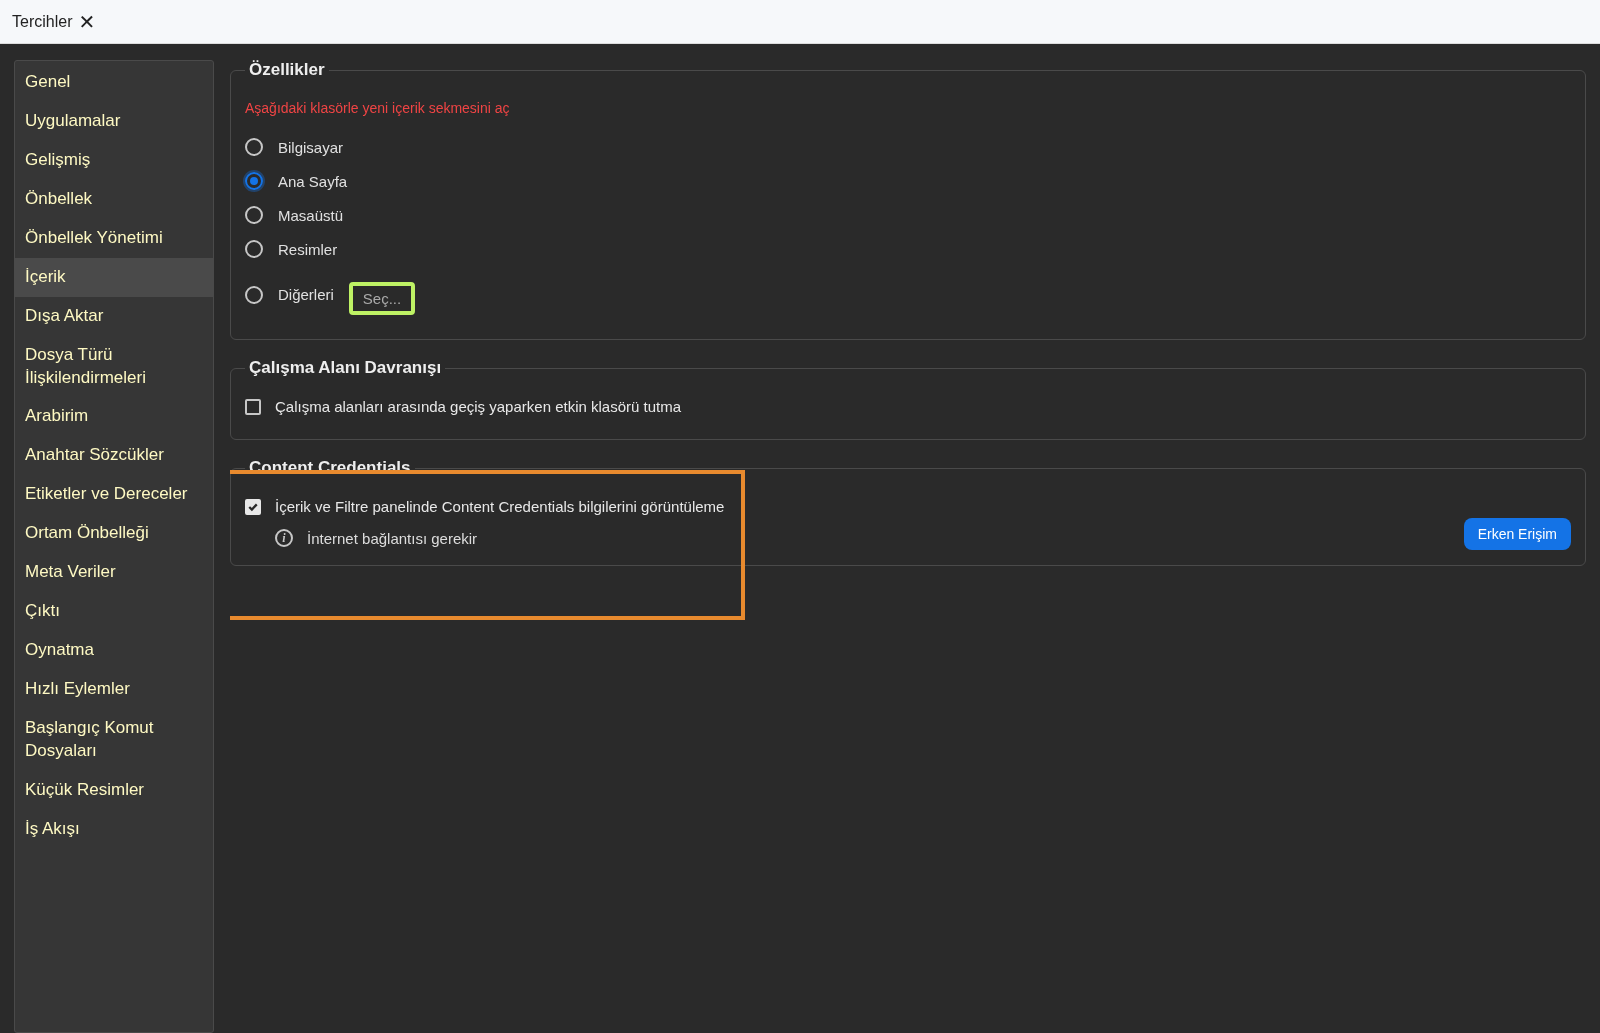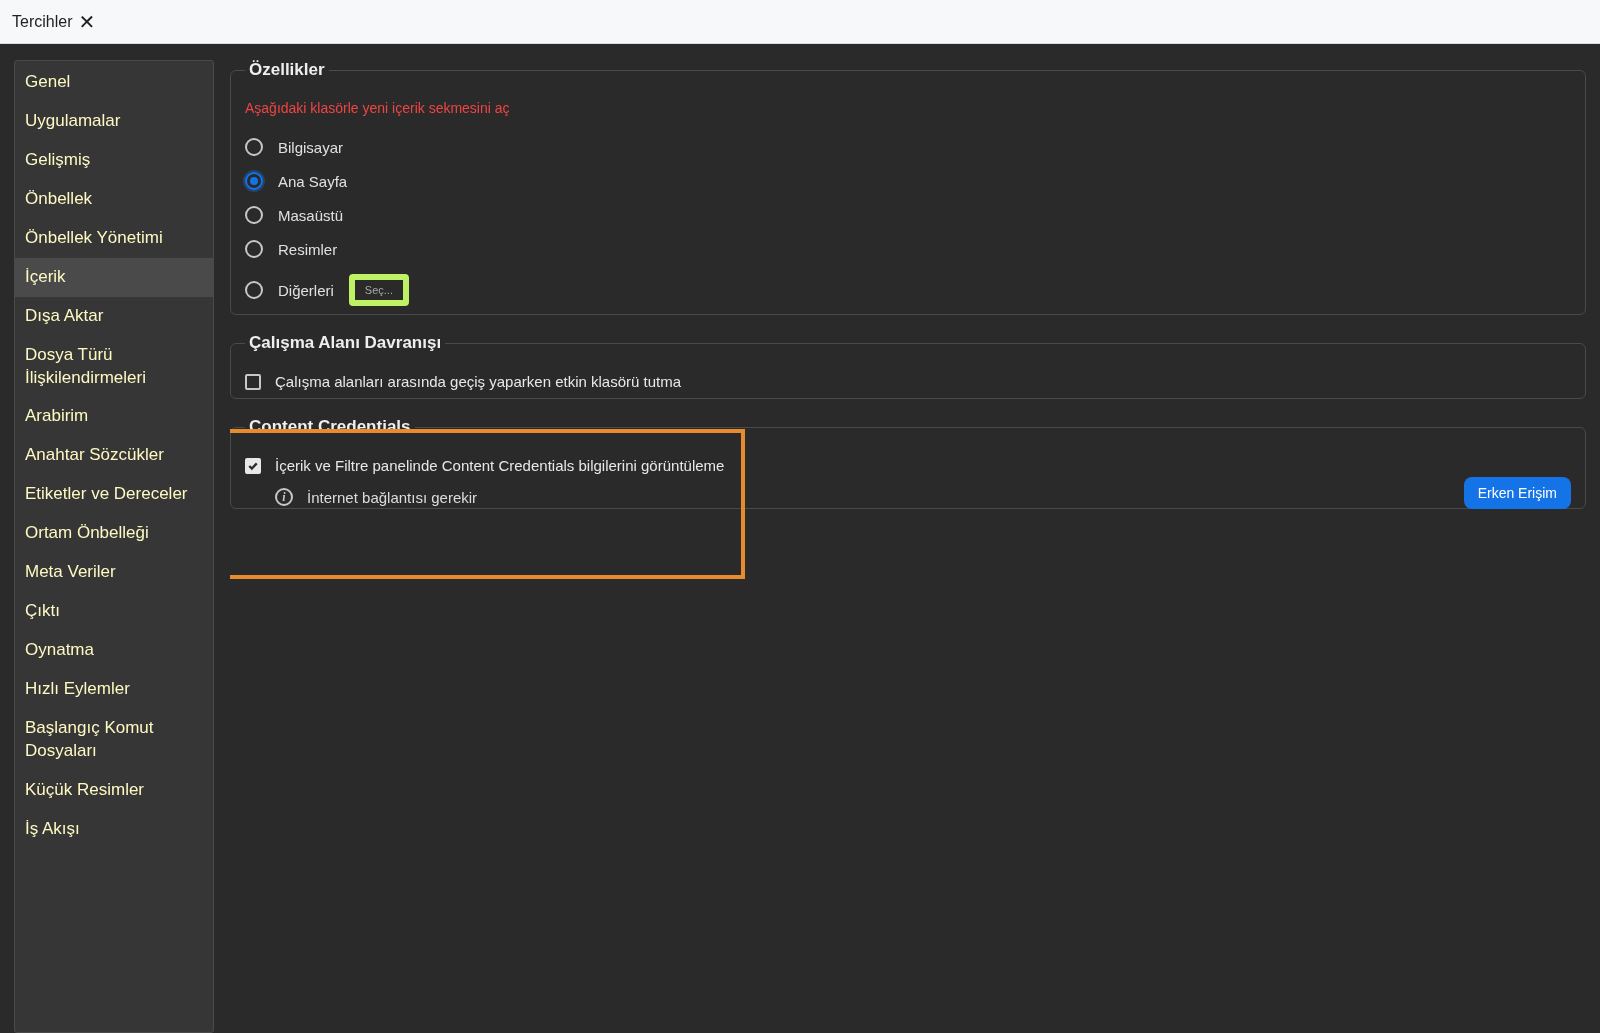--- a/index.html
+++ b/index.html
@@ -46,21 +46,21 @@
       flex: 1;
       display: flex;
       flex-direction: column;
       gap: 18px;
       overflow-y: auto;
     }
 
     fieldset {
       border: 1px solid #4a4a4a;
       border-radius: 6px;
-      padding: 12px 14px 0 14px;
+      padding: 12px 14px 16px 14px;
       position: relative;
     }
     legend {
       font-size: 17px;
       font-weight: 600;
       color: #eee;
       padding: 0 4px;
     }
     .section-desc { font-size: 14px; color: #ef4444; margin: 8px 0 14px 0; }
 
@@ -84,25 +84,26 @@
     }
     .radio-outer.checked::after {
       content: ""; width: 8px; height: 8px; border-radius: 50%;
       background: #1473e6;
     }
     .radio-label { color: #e0e0e0; }
 
     .select-btn {
       background: transparent;
       color: #aaa;
-      border: 6px solid #bef264;
+      border: 4px solid #bef264;
       border-radius: 4px;
       padding: 4px 10px;
-      font-size: 11px;
+      font-size: 15px;
       cursor: pointer;
+      margin-top: 8px;
     }
 
     .check-row {
       display: flex;
       align-items: center;
       gap: 14px;
       padding: 8px 0;
       font-size: 15px;
     }
     .checkbox {

